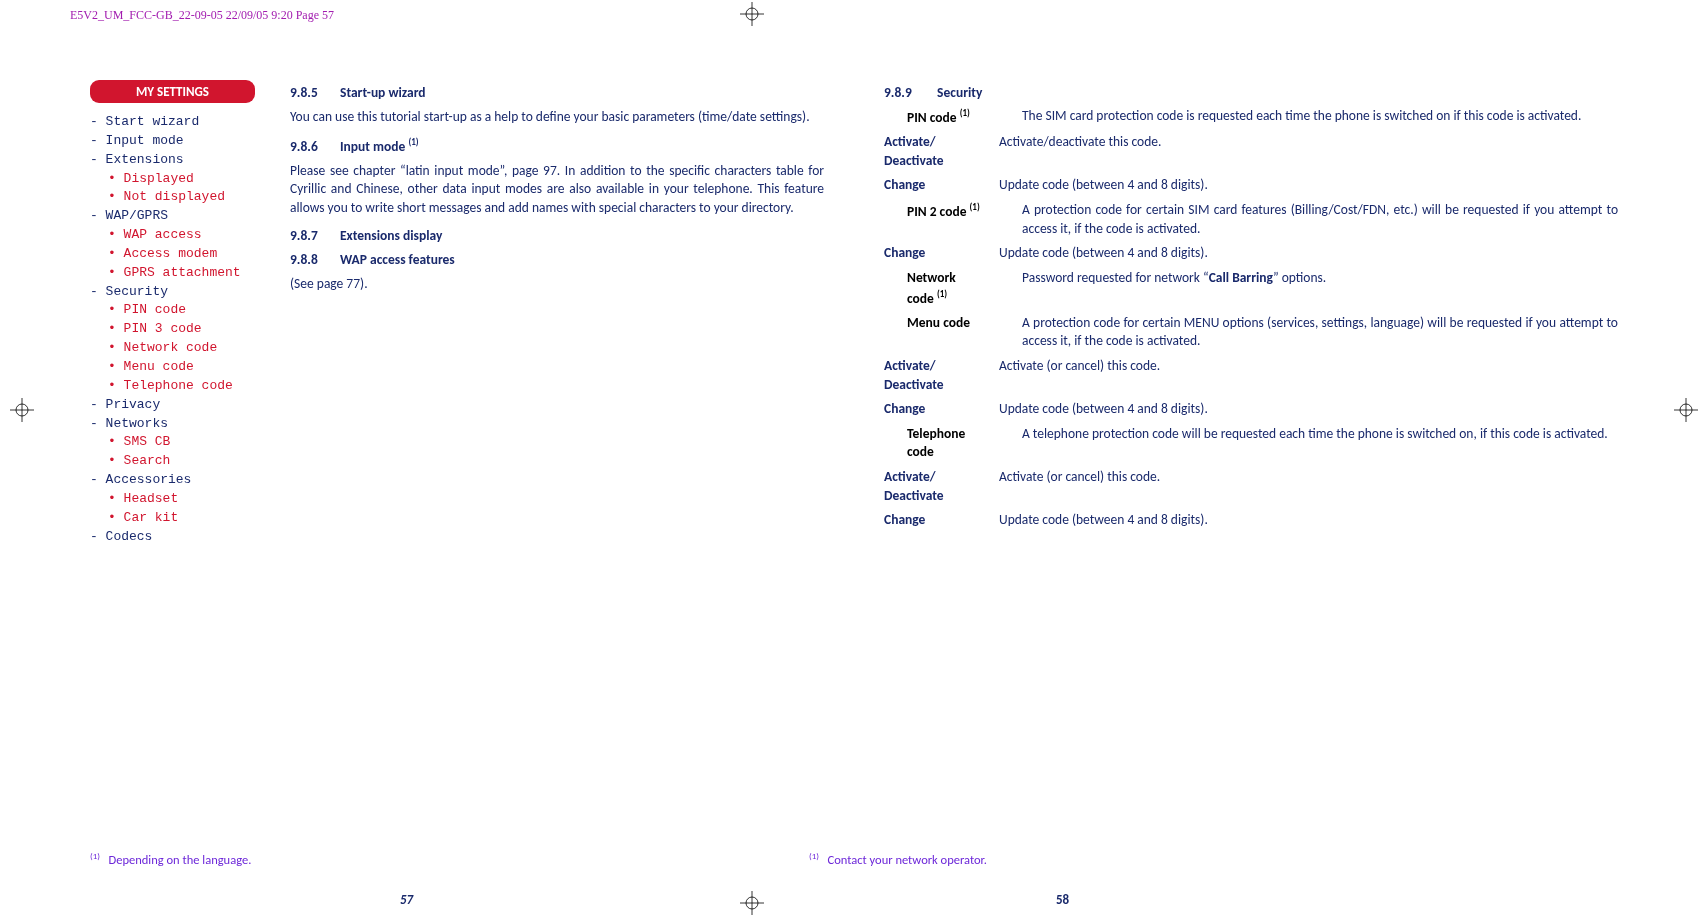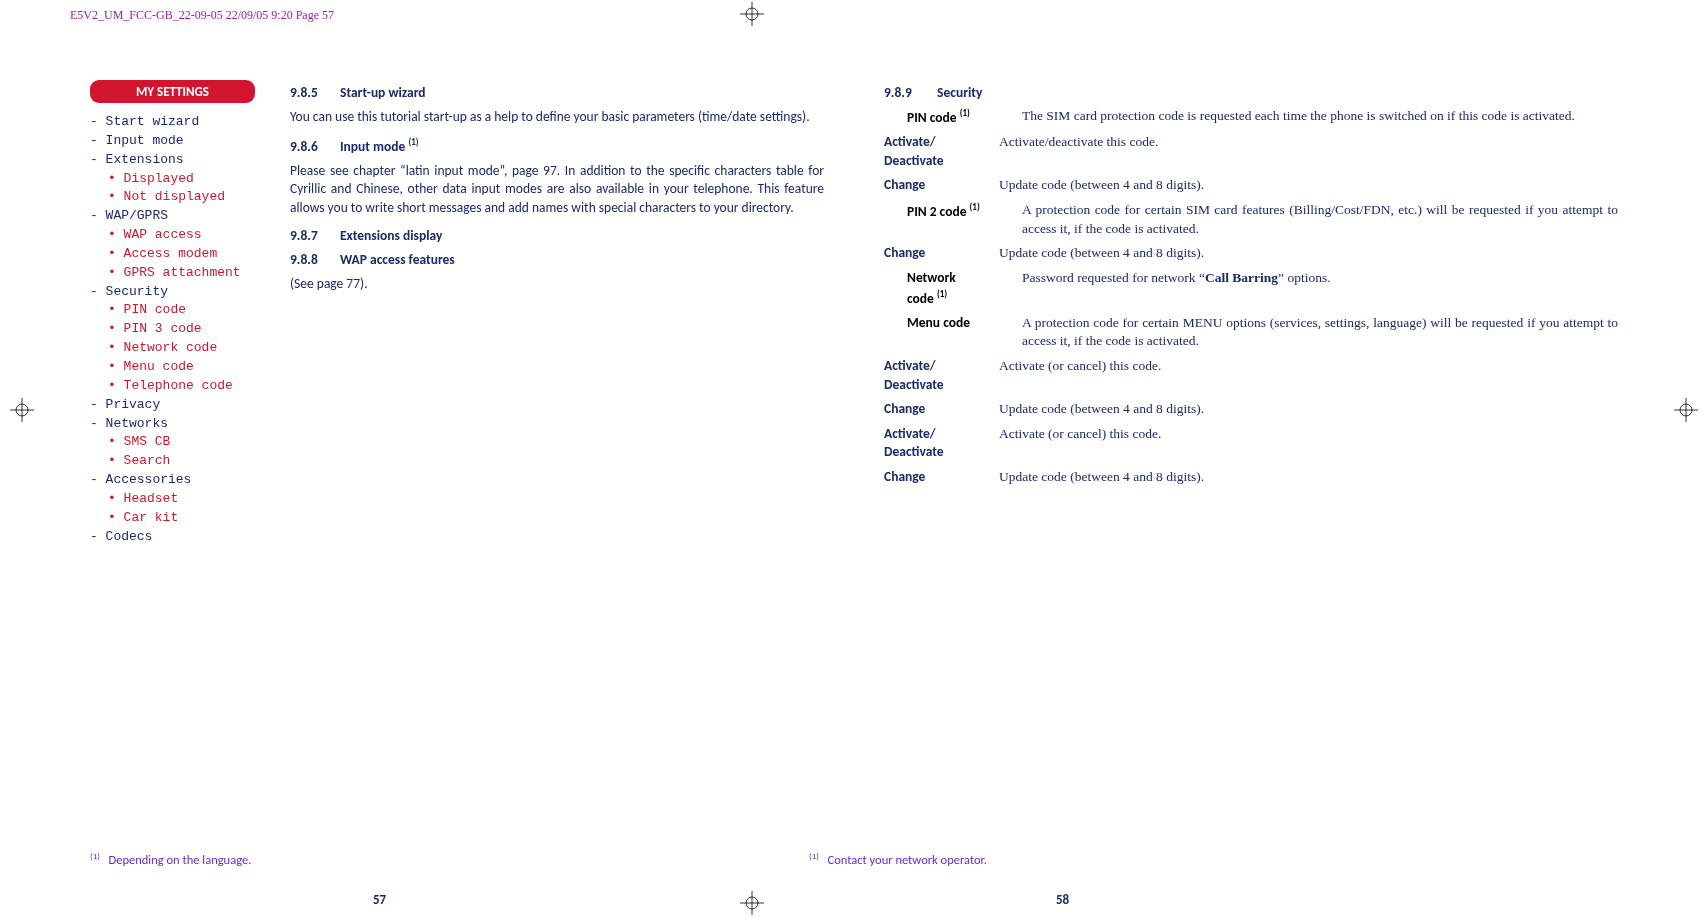--- a/index.html
+++ b/index.html
@@ -115,40 +115,39 @@
     width: 115px;
     flex-shrink: 0;
     font-weight: bold;
     color: #1a2a6c;
   }
   .def-term.red { color: #000000; margin-left: 23px; }
   .def-body {
     flex: 1;
     text-align: justify;
     color: #1a2a6c;
-    font-family: Liberation Serif, serif;
   }
   .sup { font-size: 9px; vertical-align: super; }
 
   .footnote {
     position: absolute;
     bottom: 50px;
     font-size: 12.5px;
     color: #6d28d9;
   }
   .footnote.left { left: 90px; }
   .footnote.right { left: 800px; margin-left: 9px; }
   .pagenum {
     position: absolute;
     bottom: 10px;
     font-weight: bold;
     font-size: 13px;
     color: #1a2a6c;
   }
-  .pagenum.left { left: 373px; }
+  .pagenum.left { left: 400px; font-style: italic; }
   .pagenum.right { left: 1056px; }
 </style>
 </head>
 <body>
 
 <div class="header-bar">E5V2_UM_FCC-GB_22-09-05  22/09/05  9:20  Page 57</div>
 
 <div class="crop-mark crop-top">
   <svg viewBox="0 0 24 24">
       <line x1="12" y1="0" x2="12" y2="24" stroke="#000" stroke-width="0.8"></line>
@@ -258,20 +257,24 @@
         </div>
         <div class="def-row">
           <div class="def-term">Activate/<br>Deactivate</div>
           <div class="def-body">Activate (or cancel) this code.</div>
         </div>
         <div class="def-row">
           <div class="def-term">Change</div>
           <div class="def-body">Update code (between 4 and 8 digits).</div>
         </div>
         <div class="def-row">
+          <div class="def-term red">Telephone<br>code</div>
+          <div class="def-body">A telephone protection code will be requested each time the phone is switched on, if this code is activated.</div>
+        </div>
+        <div class="def-row">
           <div class="def-term">Activate/<br>Deactivate</div>
           <div class="def-body">Activate (or cancel) this code.</div>
         </div>
         <div class="def-row">
           <div class="def-term">Change</div>
           <div class="def-body">Update code (between 4 and 8 digits).</div>
         </div>
       </div>
   </div>
 </div>

